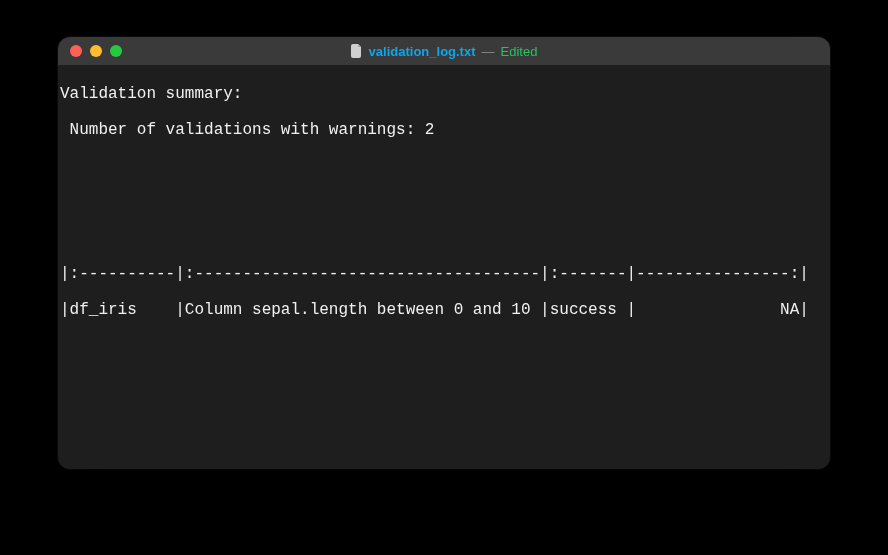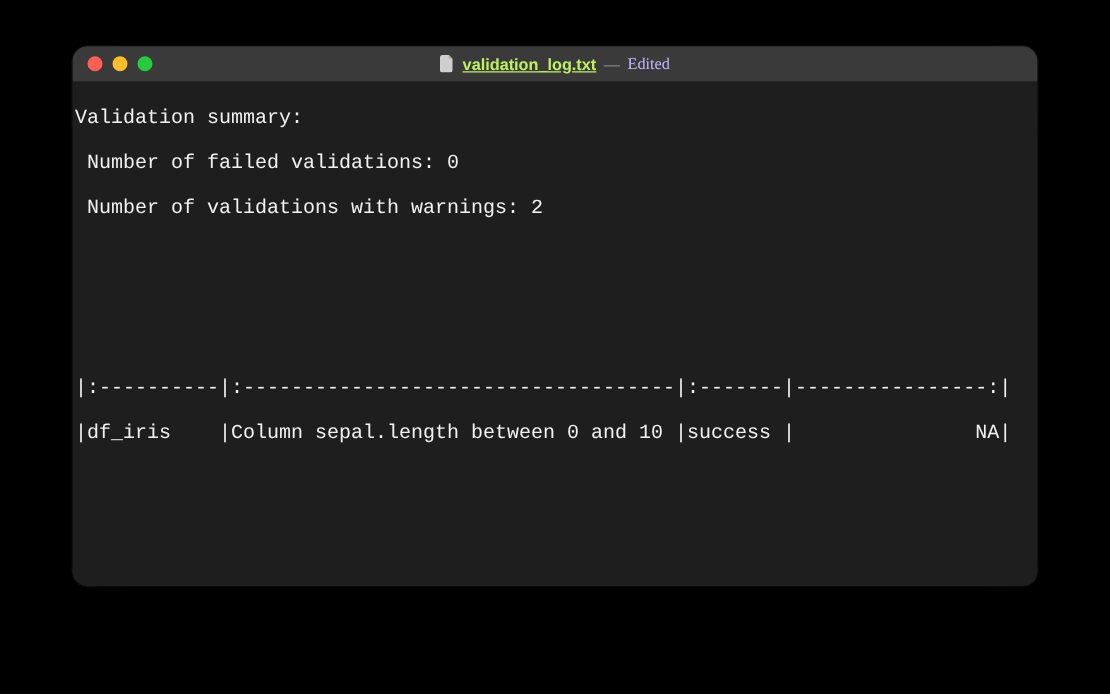--- a/index.html
+++ b/index.html
@@ -53,32 +53,30 @@
     align-items: center;
     gap: 6px;
     pointer-events: none;
     font-family: -apple-system, BlinkMacSystemFont, "Segoe UI", sans-serif;
     font-size: 13px;
   }
   .title-center .doc-icon svg {
     display: block;
   }
   .title-center .title-text {
-    color: #bef264;
+    color: #0ea5e9;
     font-weight: 600;
-    text-decoration: underline;
   }
   .title-center .title-sep {
     color: #8a8a8a;
     font-weight: 400;
   }
   .title-center .title-edited {
-    color: #c4b5fd;
+    color: #22c55e;
     font-weight: 400;
-    font-family: Liberation Serif, serif;
   }
   .content {
     padding: 2px 2px 0 2px;
     color: #f1f1f1;
     font-size: 16px;
     line-height: 18px;
     white-space: pre;
     letter-spacing: 0px;
     font-feature-settings: "liga" 0;
   }
@@ -105,21 +103,20 @@
         </svg>
       </span>
       <span class="title-text">validation_log.txt</span>
       <span class="title-sep">—</span>
       <span class="title-edited">Edited</span>
     </div>
   </div>
 
   <div class="content">
 <pre class="pre">Validation summary:</pre>
-<pre class="pre"> Number of failed validations: 0</pre>
 <pre class="pre"> Number of validations with warnings: 2</pre>
 <pre class="pre"> </pre>
 <pre class="pre"> </pre>
 <pre class="pre"> </pre>
 <pre class="pre">|:----------|:------------------------------------|:-------|----------------:|</pre>
 <pre class="pre">|df_iris    |Column sepal.length between 0 and 10 |success |               NA|</pre>
 
 
 
   </div>

